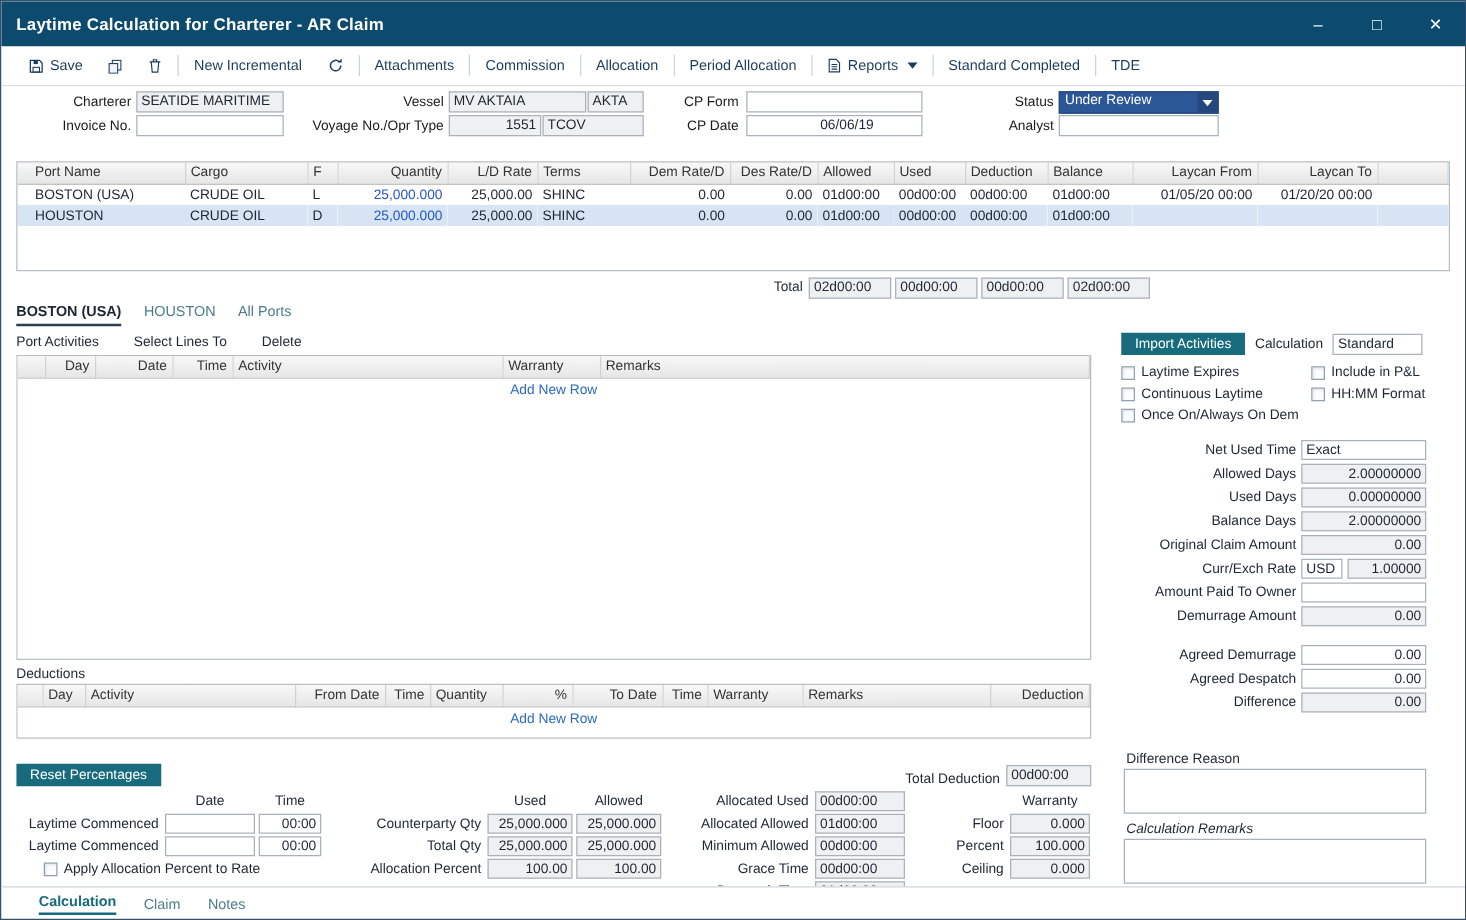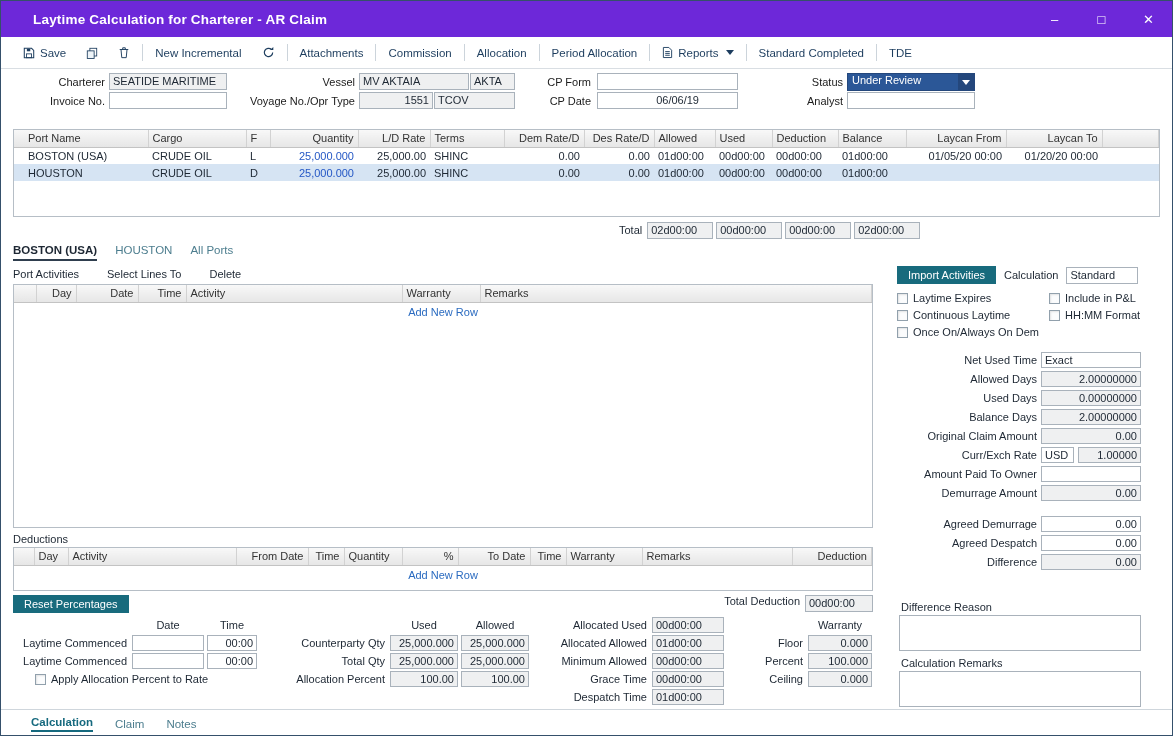--- a/index.html
+++ b/index.html
@@ -2,21 +2,21 @@
 <html><head>
 <meta charset="utf-8">
 <style>
   * { margin:0; padding:0; box-sizing:border-box; }
   html,body { width:1173px; height:736px; overflow:hidden; }
   body { font-family:"Liberation Sans", sans-serif; font-size:11px; color:#1d2733; background:#fff; }
 
   .window { width:1173px; height:736px; border:1px solid #35506b; background:#fff; display:flex; flex-direction:column; overflow:hidden; }
 
   
-  .titlebar { flex:0 0 36px; background:#6d28d9; color:#fff; display:flex; align-items:center; padding-left:32px; }
+  .titlebar { flex:0 0 36px; background:#0c4a6e; color:#fff; display:flex; align-items:center; padding-left:12px; }
   .titlebar .title { font-weight:bold; font-size:13.5px; letter-spacing:.2px; }
   .win-controls { margin-left:auto; display:flex; height:100%; }
   .win-btn { width:47px; height:100%; display:flex; align-items:center; justify-content:center; font-size:13px; cursor:pointer; }
 
   
   .toolbar { flex:0 0 32px; display:flex; align-items:center; padding:0 12px; border-bottom:1px solid #d9dee3; color:#1d3d5e; }
   .tb-item { display:flex; align-items:center; gap:5px; padding:0 10px; height:22px; font-size:11.5px; cursor:pointer; white-space:nowrap; }
   .tb-item svg { display:block; }
   .tb-sep { width:1px; height:17px; background:#ccd4db; margin:0 2px; flex:0 0 1px; }
   .tri-dn { width:0; height:0; border-left:4px solid transparent; border-right:4px solid transparent; border-top:5px solid #1d3d5e; margin-left:2px; }
@@ -58,21 +58,21 @@
   .left-col { flex:0 0 860px; }
   .right-col { flex:1; }
 
   .act-bar { height:16px; display:flex; gap:28px; align-items:center; }
   .gridbox { border:1px solid #b6bec6; background:#fff; overflow:hidden; }
   .actbox { height:244px; margin-top:2px; }
   .addrow { text-align:center; color:#2a6bc0; padding:3px 0; cursor:pointer; }
   .ded-label { margin-top:5px; height:13px; }
   .dedbox { height:44px; margin-top:1px; }
 
-  .reset-row { margin-top:4px; display:flex; align-items:flex-start; height:18px; }
+  .reset-row { margin-top:20px; display:flex; align-items:flex-end; height:18px; }
   .btn-teal { background:#186b7d; color:#fff; height:18px; line-height:18px; padding:0 11px; font-size:11px; cursor:pointer; border:none; display:inline-block; }
   .reset-row .tdlab { margin-left:auto; margin-right:5px; }
   .reset-row .fld { width:68px; height:17px; }
 
   .bform { margin-top:4px; display:flex; align-items:flex-start; }
   .bg { display:grid; column-gap:3px; row-gap:2px; }
   .bg .fld { height:16px; }
   .bg1 { grid-template-columns:116px 72px 50px; width:246px; margin-right:22px; }
   .bg2 { grid-template-columns:106px 68px 68px; width:248px; margin-right:30px; }
   .bg3 { grid-template-columns:90px 72px; width:164px; margin-right:24px; }
@@ -90,21 +90,21 @@
   .rp-fields { margin-top:13px; padding-right:19px; }
   .rp-frow { display:flex; align-items:center; height:18px; gap:4px; margin-bottom:1px; }
   .rp-frow .lab { flex:1; text-align:right; white-space:nowrap; }
   .rp-frow .fld { width:100px; height:16px; flex:0 0 100px; }
   .rp-frow .fld.cur { width:33px; flex:0 0 33px; }
   .rp-frow .fld.rate { width:63px; flex:0 0 63px; }
   .gap12 { height:12px; }
   .rp-ta-label { margin:0 0 2px 12px; }
   .ta { display:block; border:1px solid #a9b2bb; background:#fff; height:36px; width:242px; margin-left:10px; resize:none; font-family:"Liberation Sans", sans-serif; }
   .mt30 { margin-top:30px; }
-  .mt6 { margin-top:6px; }
+  .mt6 { margin-top:6px;font-style:italic; }
 
   
   .bottom-tabs { flex:0 0 26px; border-top:1px solid #cfd6dc; display:flex; align-items:flex-end; gap:22px; padding:0 0 3px 30px; }
   .btab { color:#4c7d8e; cursor:pointer; padding-bottom:2px; font-size:11.5px; }
   .btab.active { color:#15697e; font-weight:bold; border-bottom:2px solid #15697e; }
 </style>
 </head>
 <body>
 
 <div class="window">

